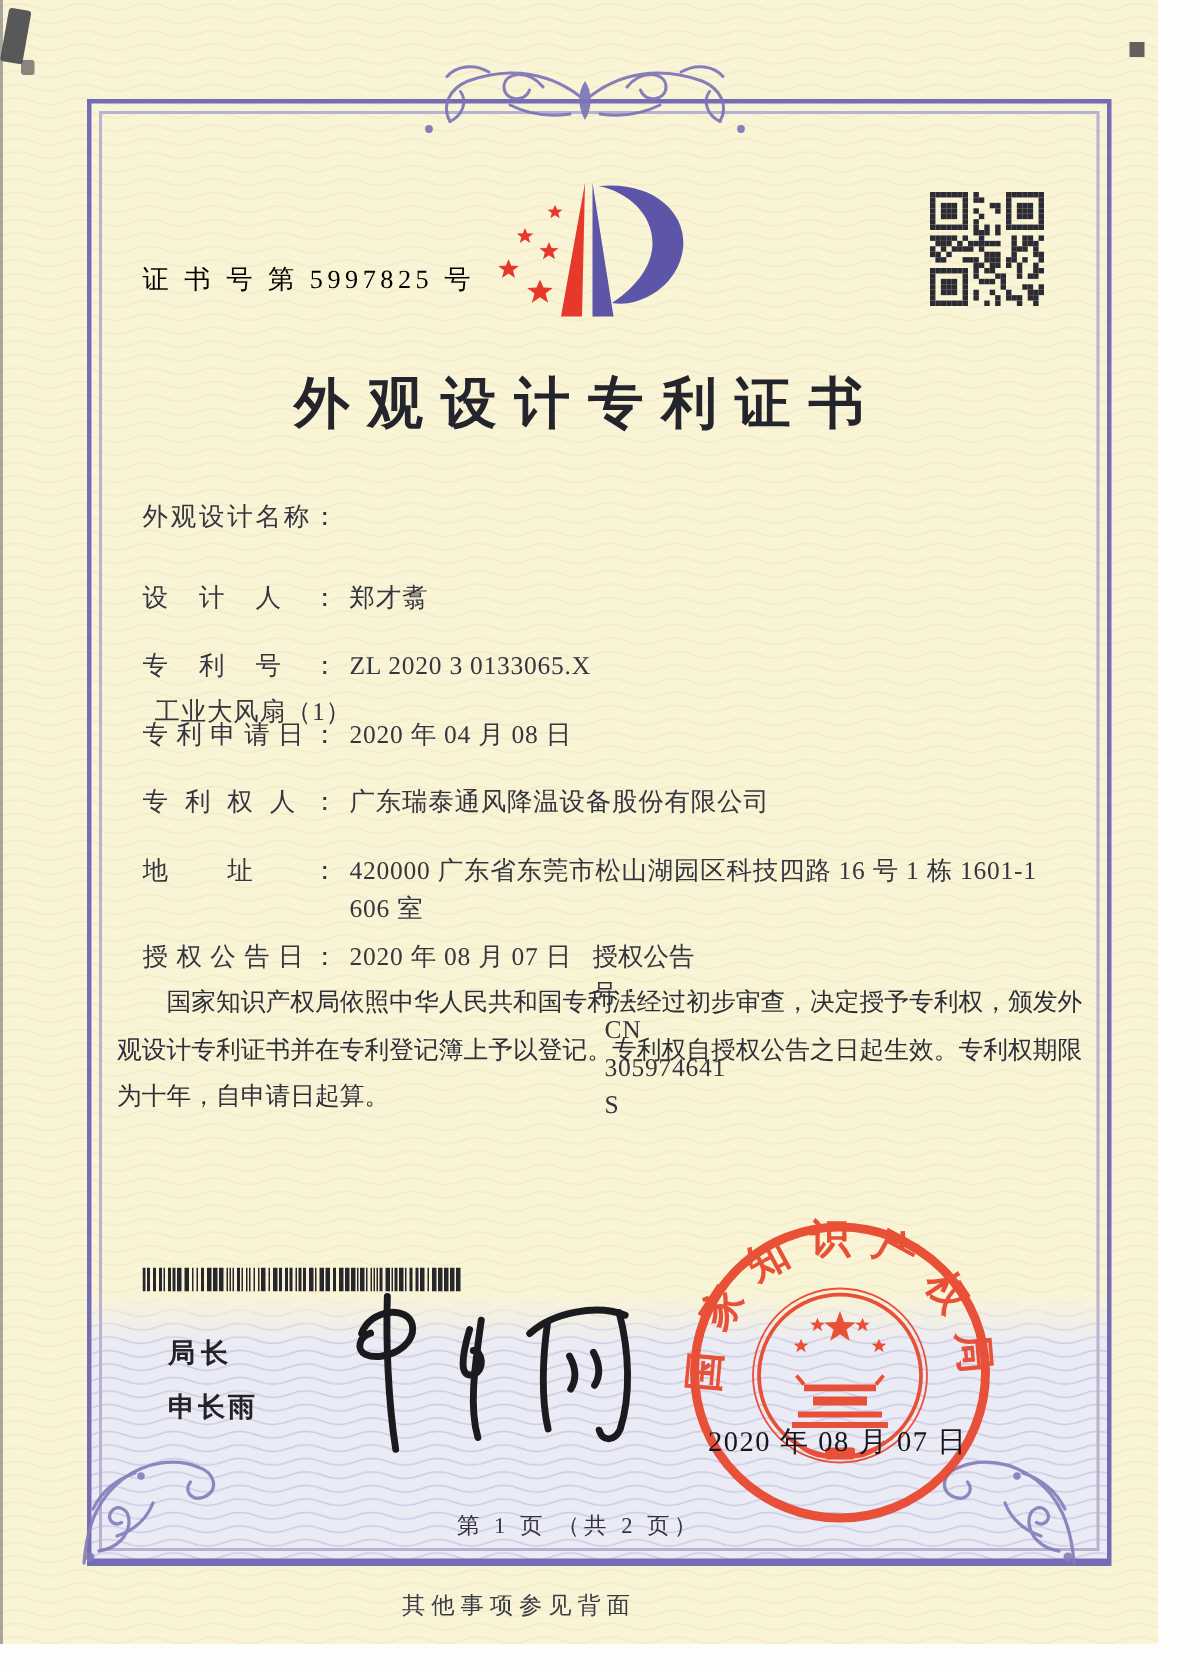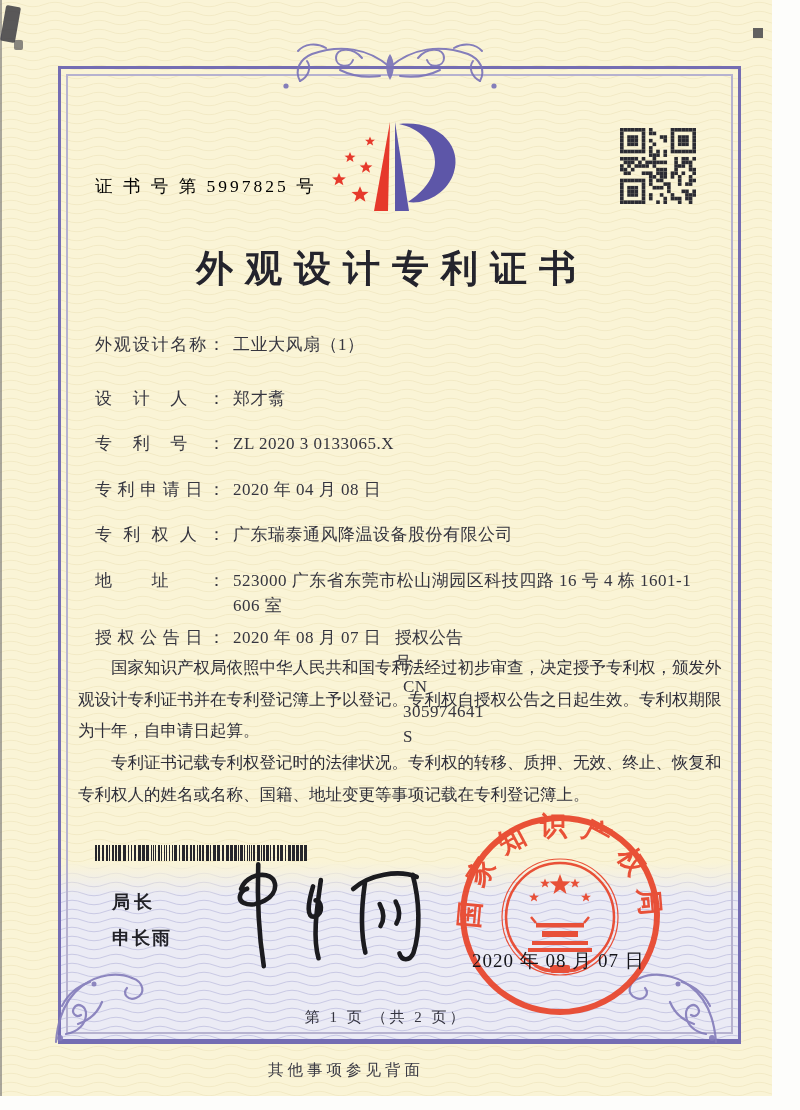--- a/index.html
+++ b/index.html
@@ -34,21 +34,21 @@
 
   .cert-no{position:absolute;left:95px;top:126px;font-size:17.5px;color:#000000;letter-spacing:3px;margin-top:48px;}
   svg.logo{position:absolute;left:303px;top:112px;width:172px;height:132px;}
   svg.qr{position:absolute;left:620px;top:128px;width:76px;height:76px;}
   .doc-title{
     position:absolute;left:0;top:244px;width:772px;text-align:center;
     font-size:37px;font-weight:700;color:#24242d;letter-spacing:12px;text-indent:12px;
   }
   .rows{position:absolute;left:95px;top:333px;width:625px;font-size:17px;color:#35353f;}
   .row{position:absolute;left:0;display:flex;align-items:flex-start;line-height:1.45;}
-  .r1{top:0px;}.r2{top:54px;}.r3{top:99px;}.r4{top:145px;}.r5{top:190px;}.r6{top:236px;}.r7{top:293px;}
+  .r1{top:0px;flex-direction:column;}.r2{top:54px;}.r3{top:99px;}.r4{top:145px;}.r5{top:190px;}.r6{top:236px;}.r7{top:293px;}
   .flabel{display:inline-block;width:130px;text-align:justify;text-align-last:justify;flex:0 0 130px;}
   .fvalue{margin-left:8px;letter-spacing:.5px;}
   .addr{width:462px;}
   .pair2{position:absolute;left:300px;top:0;display:flex;flex-direction:column;}
   .pair2 .flabel2{flex:0 0 auto;}
   .paras{position:absolute;left:78px;top:652px;width:652px;font-size:16.5px;line-height:1.92;color:#2e2e39;}
   .paras p{margin:0;text-indent:2em;}
   .officer-title{position:absolute;left:112px;top:890px;font-size:18px;font-weight:600;letter-spacing:4px;color:#222228;font-family:Liberation Mono, monospace;}
   .officer-name{position:absolute;left:112px;top:926px;font-size:18px;font-weight:600;letter-spacing:2px;color:#222228;font-family:"Liberation Sans","DejaVu Sans",sans-serif;}
   svg.signature{position:absolute;left:218px;top:856px;width:215px;height:115px;transform:rotate(-2deg);}
@@ -395,37 +395,36 @@
       <span class="flabel">专利申请日：</span>
       <span class="fvalue">2020 年 04 月 08 日</span>
     </div>
     <div class="row r5">
       <span class="flabel">专利权人：</span>
       <span class="fvalue">广东瑞泰通风降温设备股份有限公司</span>
     </div>
     <div class="row r6">
       <span class="flabel">地址：</span>
       <span class="fvalue addr">
-        <span>523000 广东省东莞市松山湖园区科技四路 16 号 4 栋 1601-1</span><br>
+        <span>420000 广东省东莞市松山湖园区科技四路 16 号 1 栋 1601-1</span><br>
         <span>606 室</span>
       </span>
     </div>
     <div class="row r7">
       <span class="flabel">授权公告日：</span>
       <span class="fvalue">2020 年 08 月 07 日</span>
       <span class="pair2">
         <span class="flabel2">授权公告号：</span>
         <span class="fvalue">CN 305974641 S</span>
       </span>
     </div>
   </div>
 
   <div class="paras">
     <p>国家知识产权局依照中华人民共和国专利法经过初步审查，决定授予专利权，颁发外观设计专利证书并在专利登记簿上予以登记。专利权自授权公告之日起生效。专利权期限为十年，自申请日起算。</p>
-    <p>专利证书记载专利权登记时的法律状况。专利权的转移、质押、无效、终止、恢复和专利权人的姓名或名称、国籍、地址变更等事项记载在专利登记簿上。</p>
   </div>
 
   <svg class="barcode" viewBox="0 0 218 16">
       <g fill="#26262c">
         <rect x="0" y="0" width="2" height="16"></rect>
         <rect x="3" y="0" width="2" height="16"></rect>
         <rect x="7" y="0" width="2" height="16"></rect>
         <rect x="11" y="0" width="2" height="16"></rect>
         <rect x="14" y="0" width="1" height="16"></rect>
         <rect x="17" y="0" width="2" height="16"></rect>

